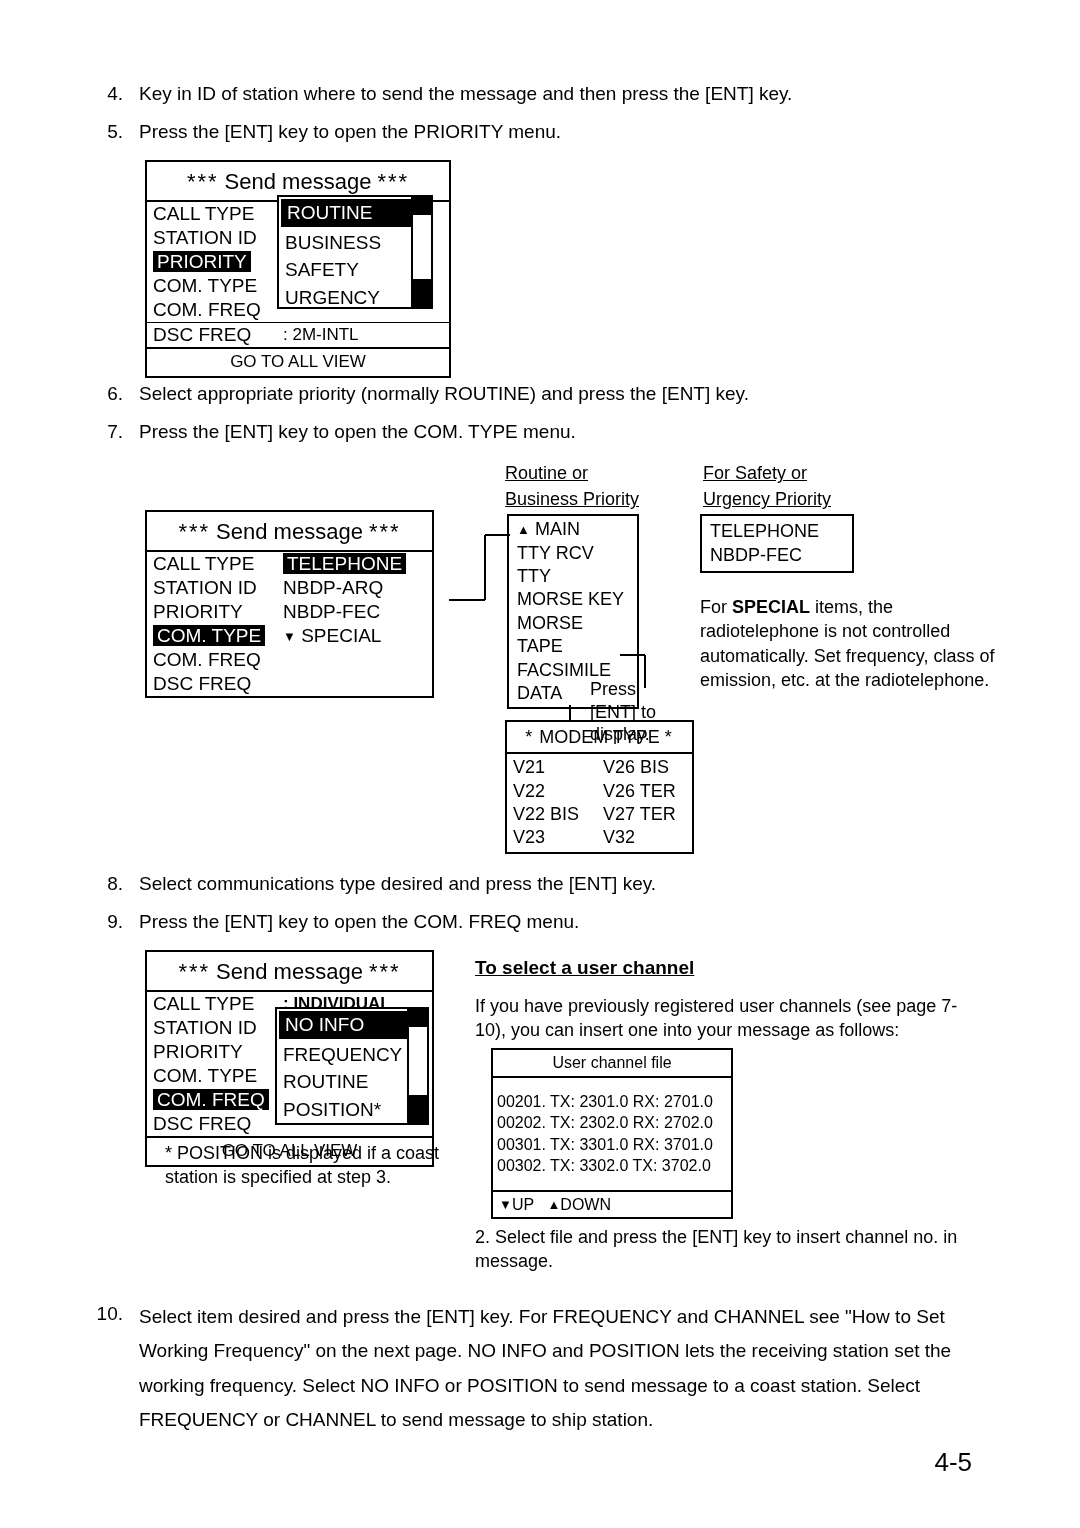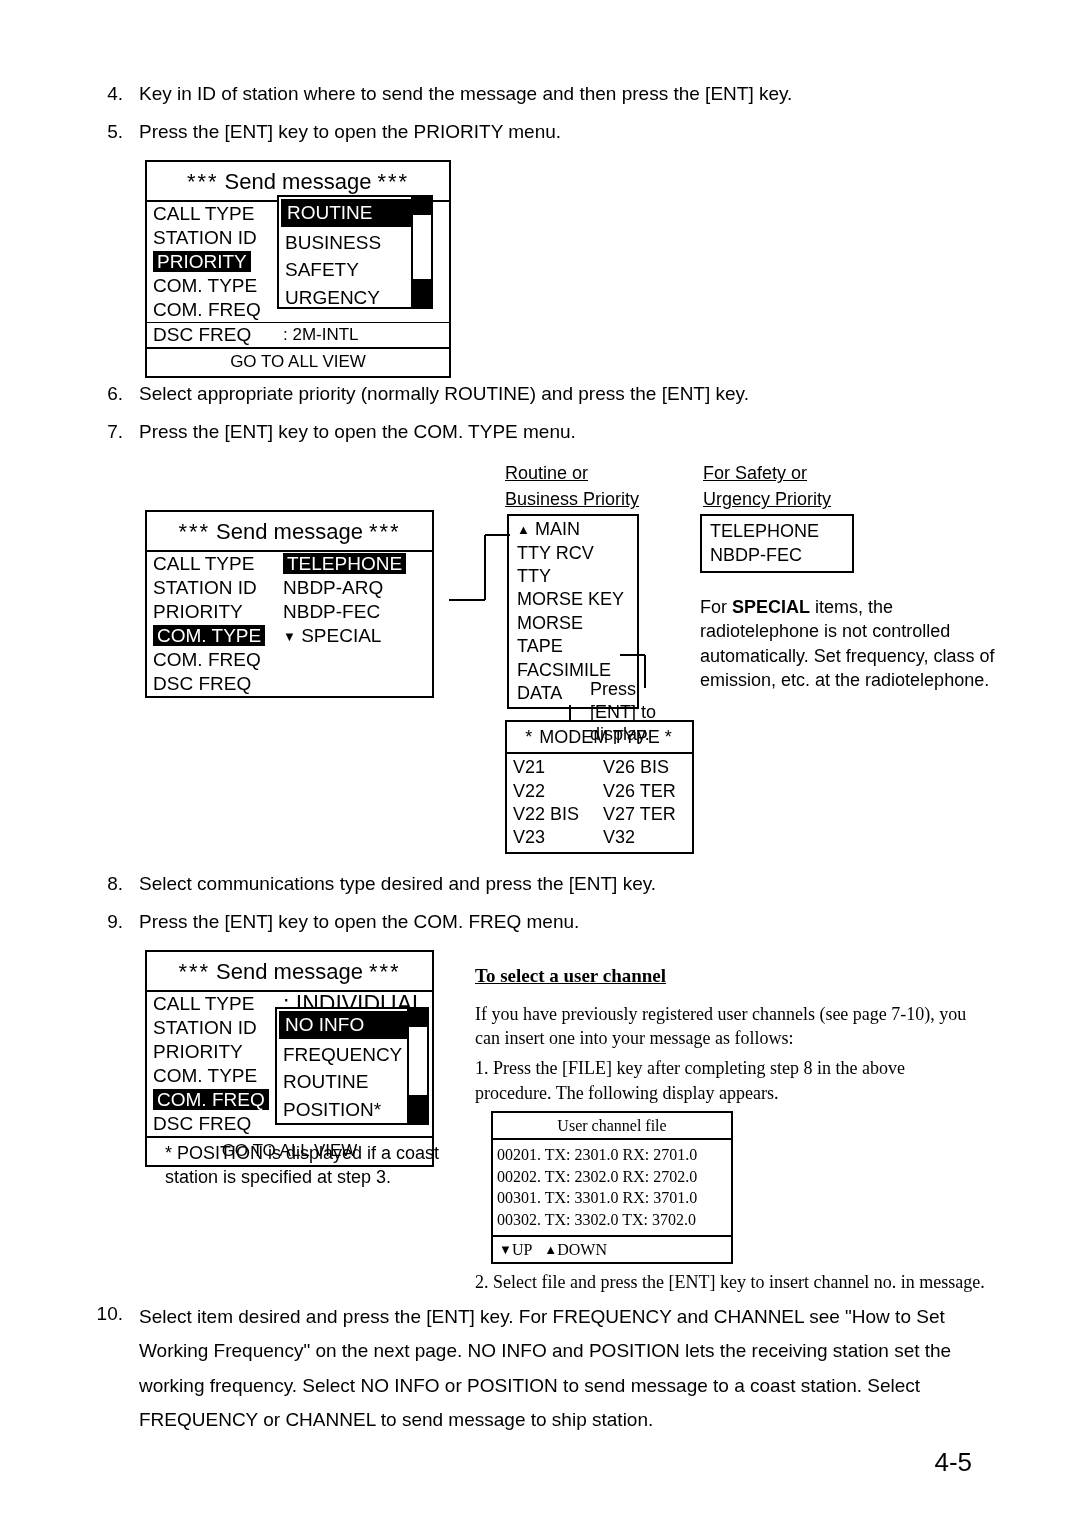--- a/index.html
+++ b/index.html
@@ -223,21 +223,21 @@
 
     <div class="menu-box" style="position:absolute; left:0; top:0; width:285px;">
       <div class="menu-title">
           <span class="stars">***</span>
           <span>Send message</span>
           <span class="stars">***</span>
         </div>
       <div class="menu-body">
         <div class="menu-row">
             <div class="label-col">CALL TYPE</div>
-            <div class="val-col" style="font-size:23px;">: INDIVIDUAL</div>
+            <div class="val-col" style="font-size:17px;font-weight:bold;">: INDIVIDUAL</div>
           </div>
         <div class="menu-row">
             <div class="label-col">STATION ID</div>
           </div>
         <div class="menu-row">
             <div class="label-col">PRIORITY</div>
           </div>
         <div class="menu-row">
             <div class="label-col">COM. TYPE</div>
           </div>
@@ -255,29 +255,28 @@
       <div class="drop-item">FREQUENCY</div>
       <div class="drop-item">ROUTINE</div>
       <div class="drop-item">POSITION*</div>
       <div class="scrollbar">
         <div class="scroll-thumb-top"></div>
         <div class="scroll-thumb-bot"></div>
       </div>
     </div>
     <div class="small" style="position:absolute; left:20px; top:192px; width:280px; line-height:1.3;">* POSITION is displayed if a coast station is specified at step 3.</div>
 
-    <div style="position:absolute; left:330px; top:12px; width:510px;font-family:Liberation Serif, serif;">
+    <div style="position:absolute; left:330px; top:4px; width:510px;">
       <div style="font-weight:bold; text-decoration:underline; margin-bottom:12px;">To select a user channel</div>
       <div class="small" style="margin-bottom:6px; line-height:1.35;">If you have previously registered user channels (see page 7-10), you can insert one into your message as follows:</div>
-      <div class="small" style="margin-bottom:6px; line-height:1.35; padding-left:0;">1. Press the [FILE] key after completing step 8 in the above procedure. The following display appears.</div>
 
       <div style="display:flex; gap:2px; align-items:flex-start; margin:4px 0 6px 16px;">
         <div class="boxed" style="width:238px; font-size:16px;">
           <div style="text-align:center; border-bottom:2px solid #000; padding:1px 0;">User channel file</div>
-          <div style="padding:4px 4px; line-height:1.35;">
+          <div style="padding:13px 4px; line-height:1.35;">
             <div>00201. TX: 2301.0 RX: 2701.0</div>
             <div>00202. TX: 2302.0 RX: 2702.0</div>
             <div>00301. TX: 3301.0 RX: 3701.0</div>
             <div>00302. TX: 3302.0 TX: 3702.0</div>
           </div>
           <div style="border-top:2px solid #000; padding:1px 6px;">
             <span class="tri">▼</span><span>UP</span>&nbsp;&nbsp;
             <span class="tri">▲</span><span>DOWN</span>
           </div>
         </div>

